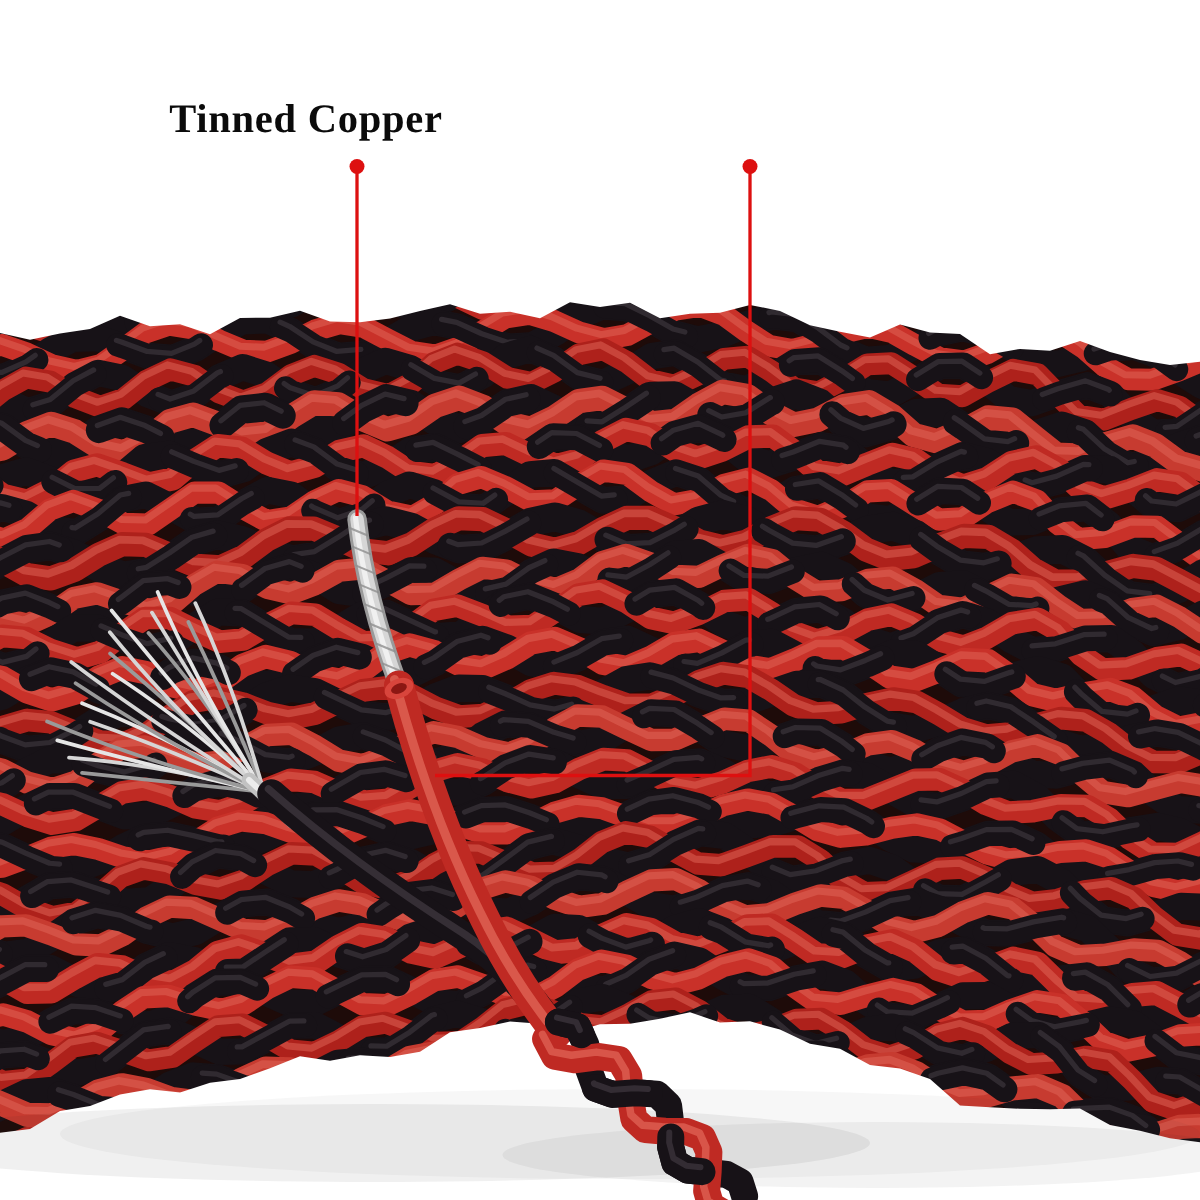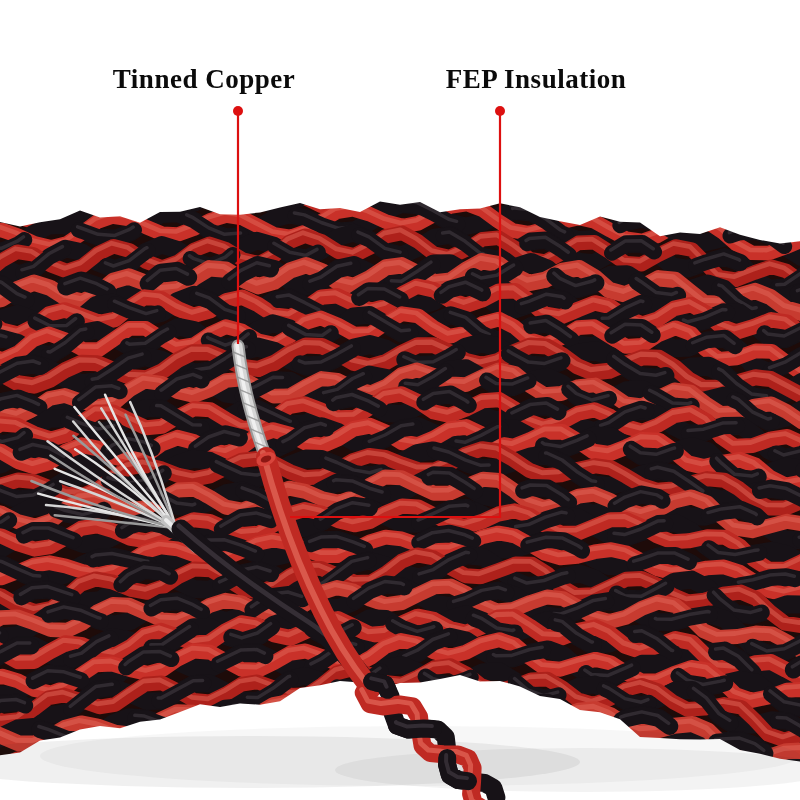--- a/index.html
+++ b/index.html
@@ -199,14 +199,13 @@
         <path d="M372.3,681.4 L385.1,684.4 L390.6,696.5 L392.5,713.1 L397.1,725.6 L408.3,729.6 L423.9,728.5 L437.9,729.4 L445.7,736.9 L447.3,750.3 L447.1,764.6 L449.9,775.1 L458.5,780.1 L471.4,781.5 L484.5,783.0 L493.4,787.9 L496.4,797.4" fill="none" stroke="#4a414a" stroke-width="4" stroke-linecap="round" stroke-linejoin="round" opacity="0.55" transform="translate(-1,-3)" stroke-dasharray="37.0 37.0" stroke-dashoffset="18"></path>
       </g>
       <g>
         <line x1="238" y1="111" x2="238" y2="344" stroke="#dd1010" stroke-width="2.2"></line>
         <circle cx="238" cy="111" r="5" fill="#dd1010"></circle>
         <path d="M500,111 L500,517 L290,517" fill="none" stroke="#dd1010" stroke-width="2.2"></path>
         <circle cx="500" cy="111" r="5" fill="#dd1010"></circle>
       </g>
     </svg>
   <div class="anno-label" id="label-0" style="color: rgb(11, 11, 11);">Tinned Copper</div>
-  <div class="anno-label" id="label-1" style="color: rgb(11, 11, 11);">FEP Insulation</div>
 </div>
 
 </body></html>

